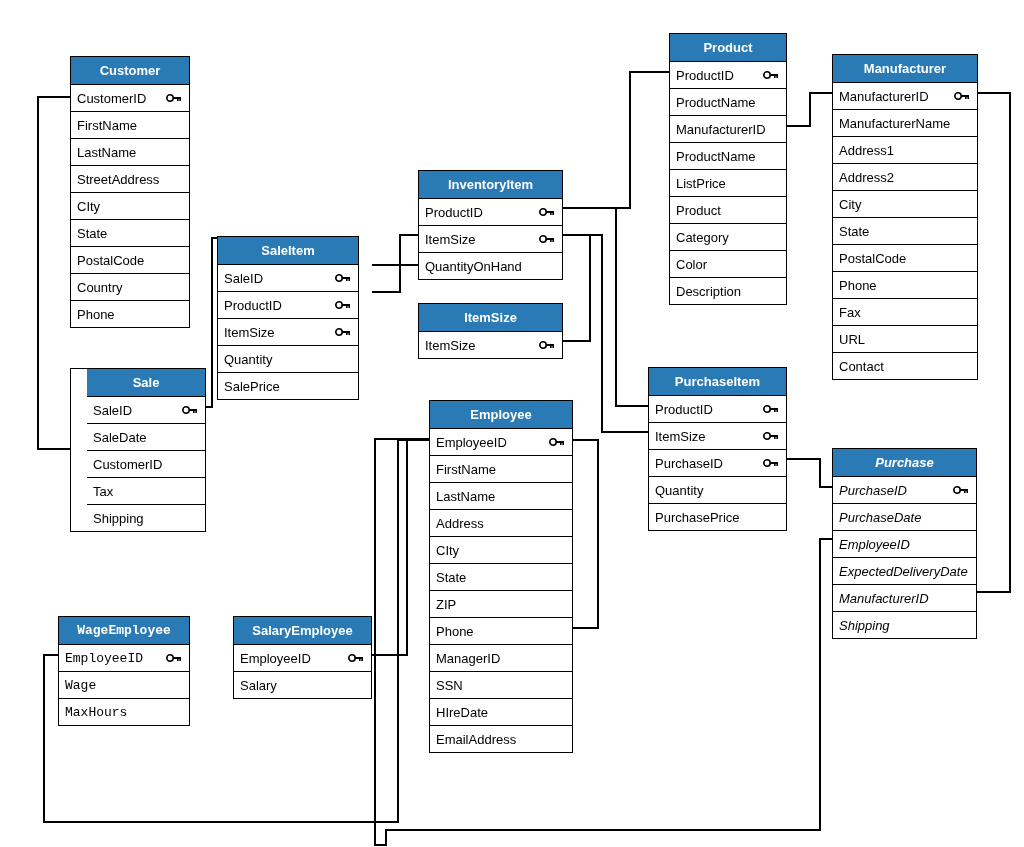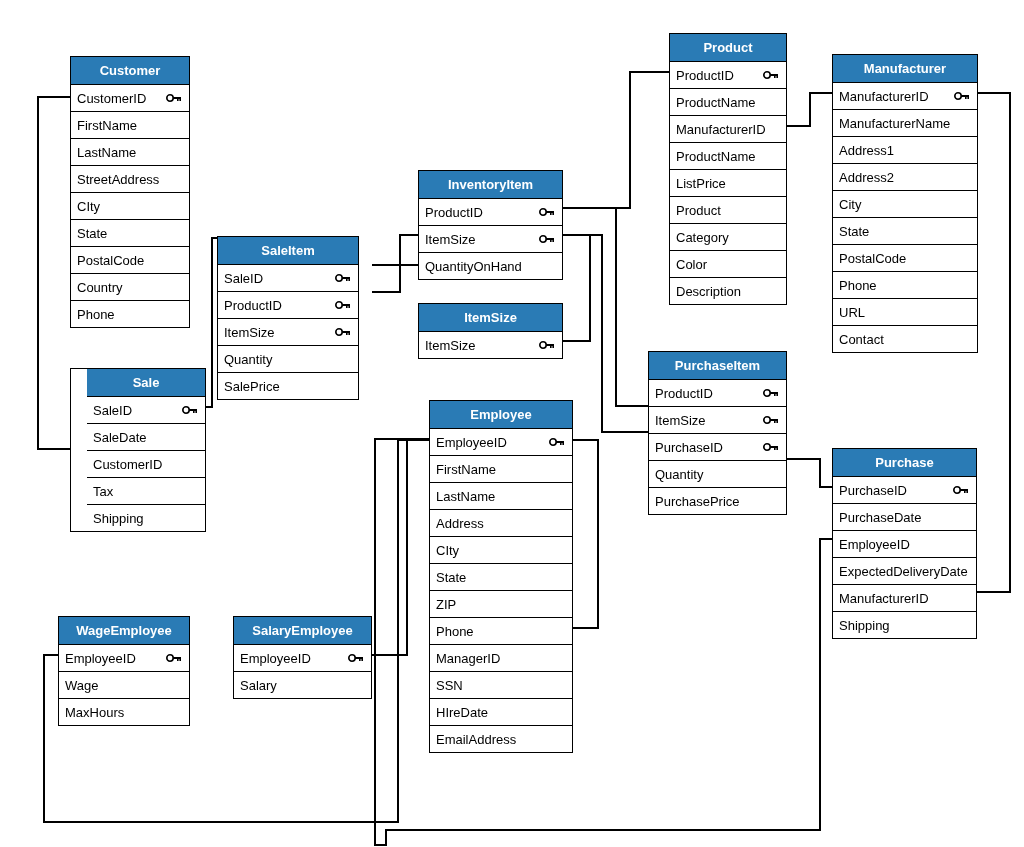--- a/index.html
+++ b/index.html
@@ -325,21 +325,21 @@
         <div class="row">
           <span class="name">Color</span>
           <span class="key"></span>
         </div>
         <div class="row">
           <span class="name">Description</span>
           <span class="key"></span>
         </div>
       </div>
     </div>
-    <div class="entity" style="left: 648px; top: 351px; width: 137px;">
+    <div class="entity" style="left: 648px; top: 367px; width: 137px;">
       <div class="hdr">PurchaseItem</div>
       <div>
         <div class="row">
           <span class="name">ProductID</span>
           <span class="key">
             <svg width="18" height="10" viewBox="0 0 18 10">
               <circle cx="5" cy="5" r="3.2" fill="none" stroke="#000" stroke-width="1.6"></circle>
               <rect x="8" y="4" width="7" height="2" fill="#000"></rect>
               <rect x="12" y="4" width="1.6" height="4" fill="#000"></rect>
               <rect x="14.4" y="4" width="1.6" height="4" fill="#000"></rect>
@@ -414,30 +414,34 @@
         </div>
         <div class="row">
           <span class="name">PostalCode</span>
           <span class="key"></span>
         </div>
         <div class="row">
           <span class="name">Phone</span>
           <span class="key"></span>
         </div>
         <div class="row">
+          <span class="name">Fax</span>
+          <span class="key"></span>
+        </div>
+        <div class="row">
           <span class="name">URL</span>
           <span class="key"></span>
         </div>
         <div class="row">
           <span class="name">Contact</span>
           <span class="key"></span>
         </div>
       </div>
     </div>
-    <div class="entity" style="left: 832px; top: 448px; width: 143px;">
+    <div class="entity" style="left: 832px; top: 448px; width: 143px; font-style: italic;">
       <div class="hdr">Purchase</div>
       <div>
         <div class="row">
           <span class="name">PurchaseID</span>
           <span class="key">
             <svg width="18" height="10" viewBox="0 0 18 10">
               <circle cx="5" cy="5" r="3.2" fill="none" stroke="#000" stroke-width="1.6"></circle>
               <rect x="8" y="4" width="7" height="2" fill="#000"></rect>
               <rect x="12" y="4" width="1.6" height="4" fill="#000"></rect>
               <rect x="14.4" y="4" width="1.6" height="4" fill="#000"></rect>
@@ -459,21 +463,21 @@
         <div class="row">
           <span class="name">ManufacturerID</span>
           <span class="key"></span>
         </div>
         <div class="row">
           <span class="name">Shipping</span>
           <span class="key"></span>
         </div>
       </div>
     </div>
-    <div class="entity" style="left: 58px; top: 616px; width: 130px;">
+    <div class="entity" style="left: 58px; top: 616px; width: 130px; font-family: Liberation Mono, monospace;">
       <div class="hdr">WageEmployee</div>
       <div>
         <div class="row">
           <span class="name">EmployeeID</span>
           <span class="key">
             <svg width="18" height="10" viewBox="0 0 18 10">
               <circle cx="5" cy="5" r="3.2" fill="none" stroke="#000" stroke-width="1.6"></circle>
               <rect x="8" y="4" width="7" height="2" fill="#000"></rect>
               <rect x="12" y="4" width="1.6" height="4" fill="#000"></rect>
               <rect x="14.4" y="4" width="1.6" height="4" fill="#000"></rect>

